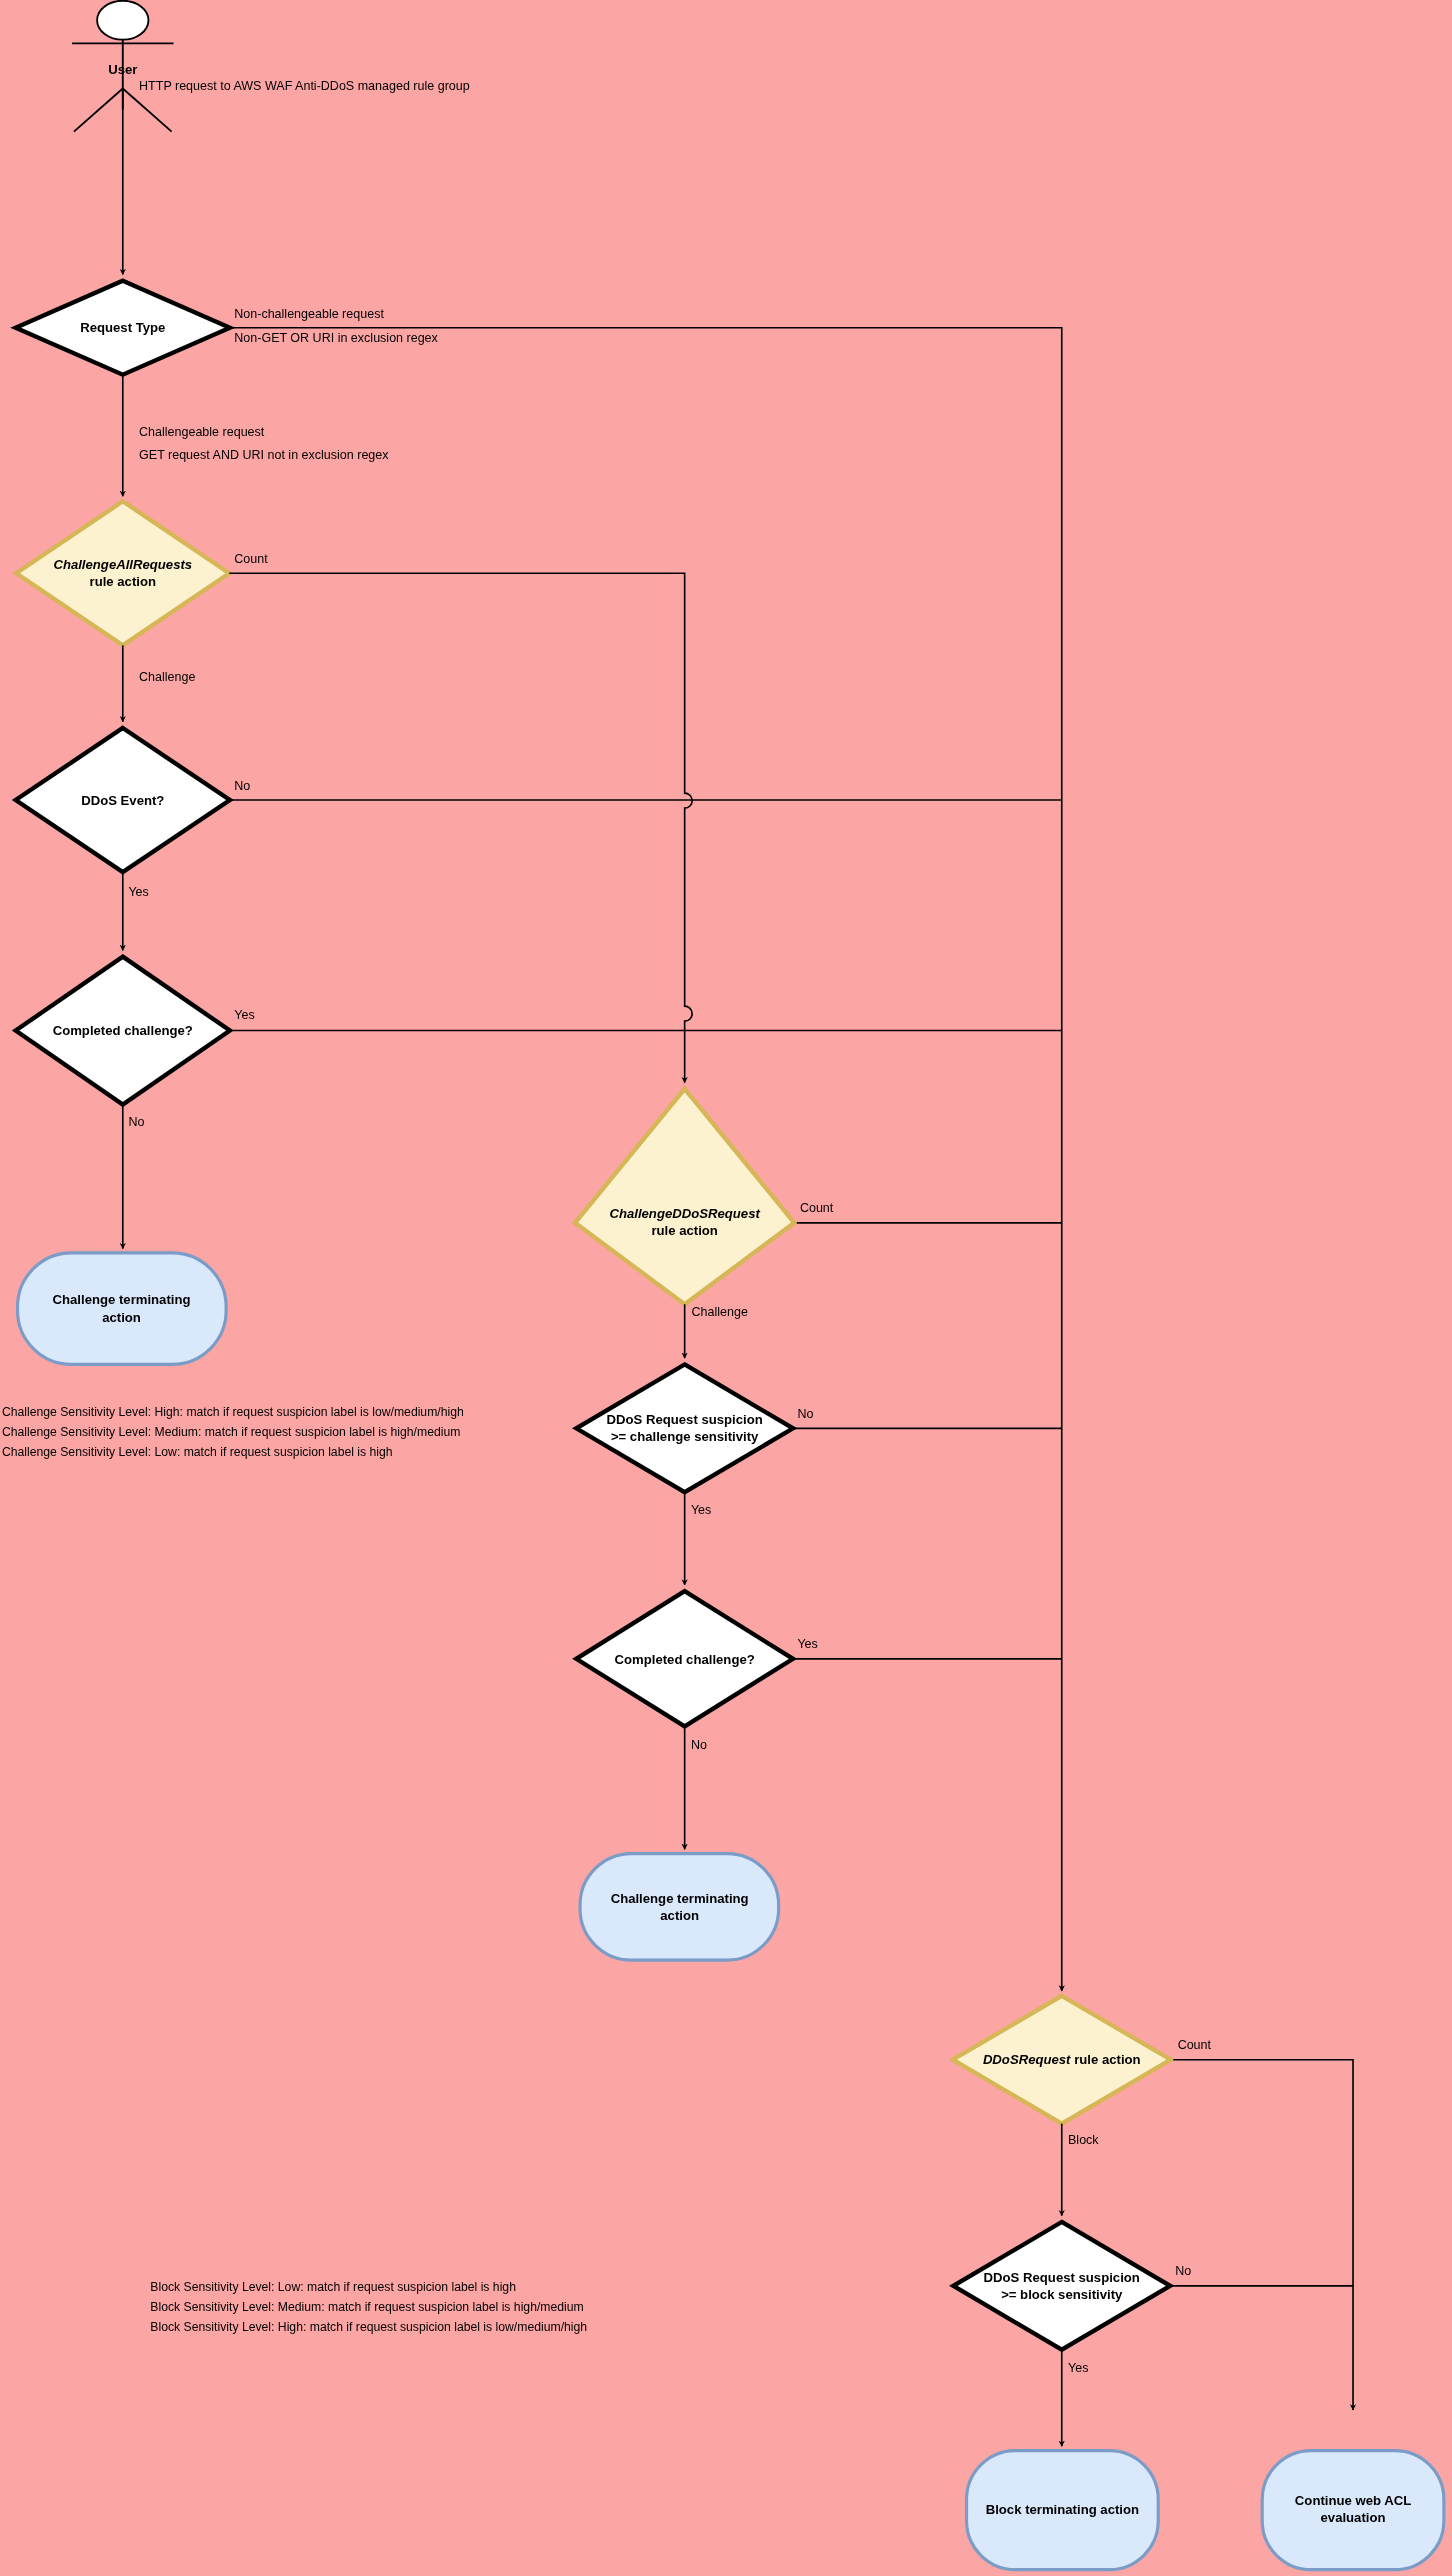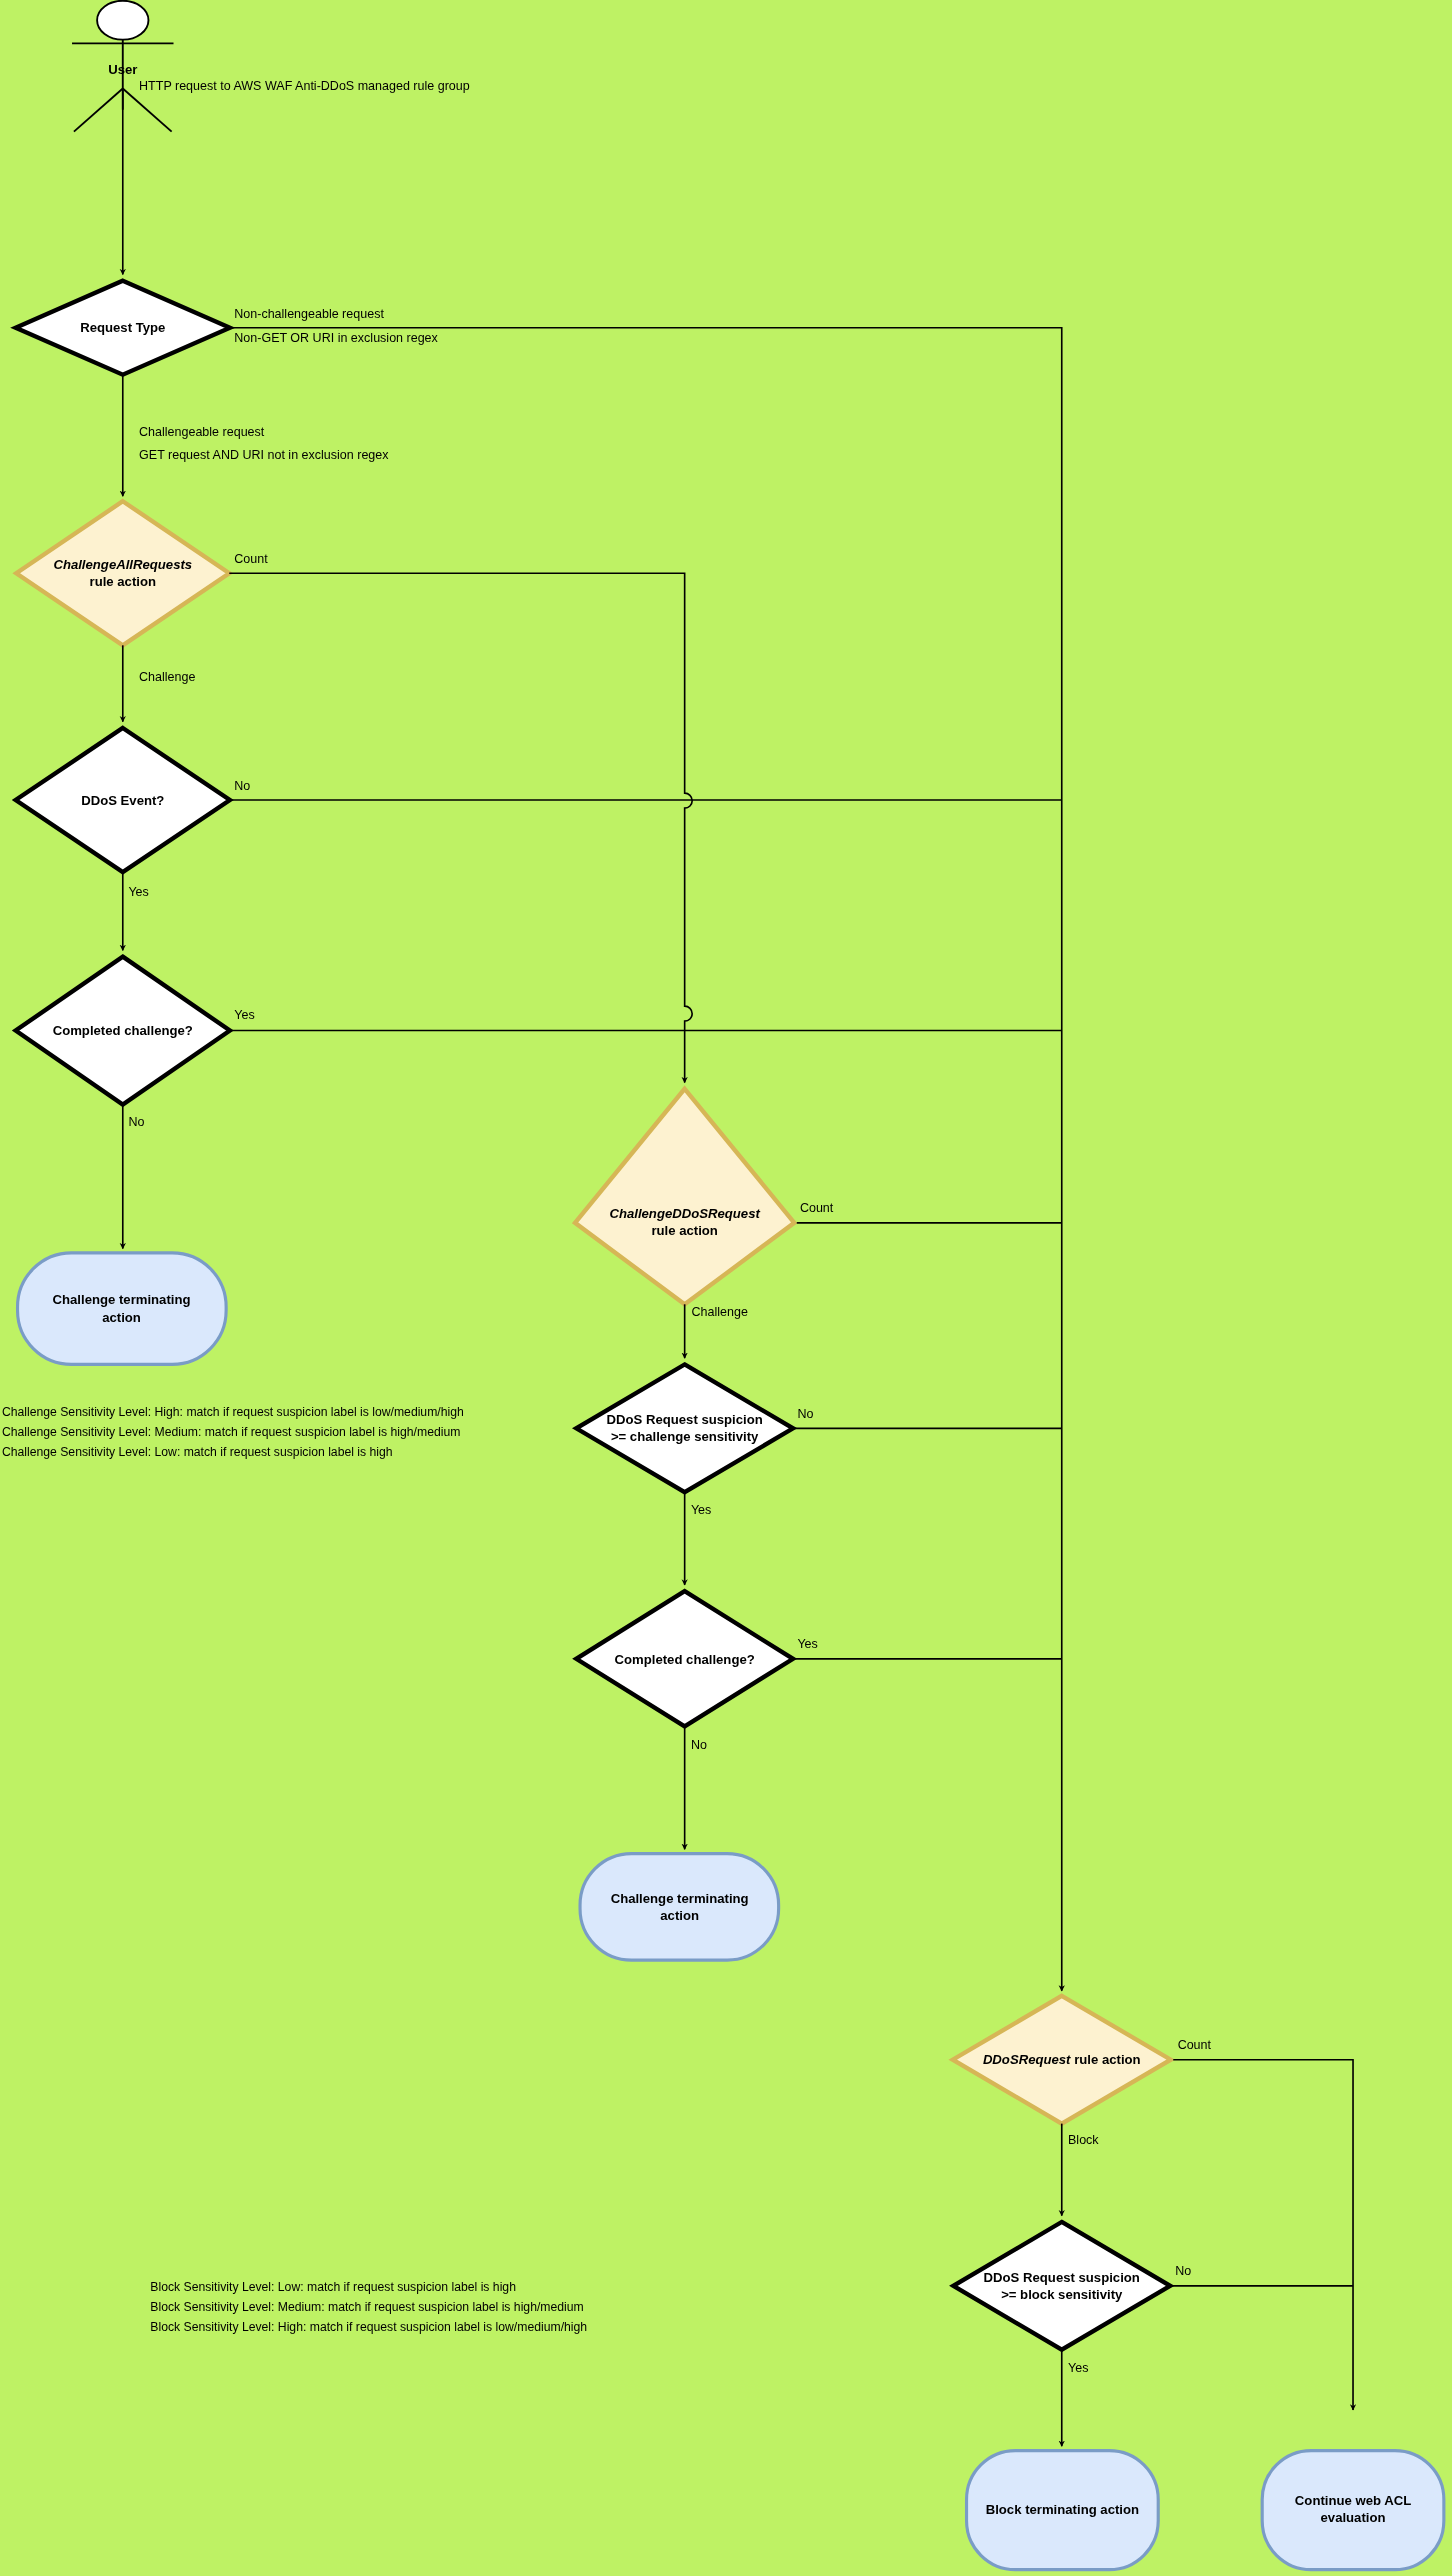--- a/index.html
+++ b/index.html
@@ -4,21 +4,21 @@
 <style>
   html, body {
     margin: 0;
     padding: 0;
     background: #ffffff;
   }
   #canvas {
     position: relative;
     width: 1452px;
     height: 2576px;
-    background: #bef264;
+    background: #fca5a5;
     font-family: "Liberation Sans", sans-serif;
   }
   svg { display: block; }
   .edge-line-thin {
     fill: none;
     stroke: #000000;
     stroke-width: 2.6;
   }
   .actor-line {
     fill: none;

